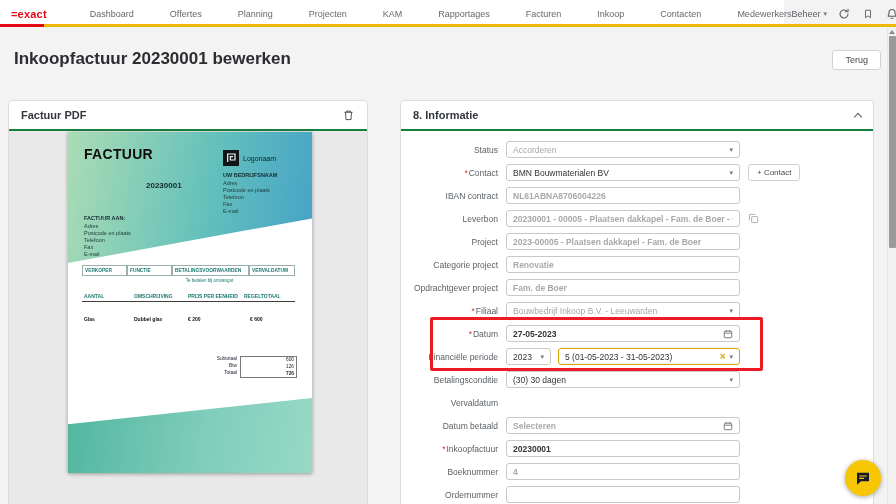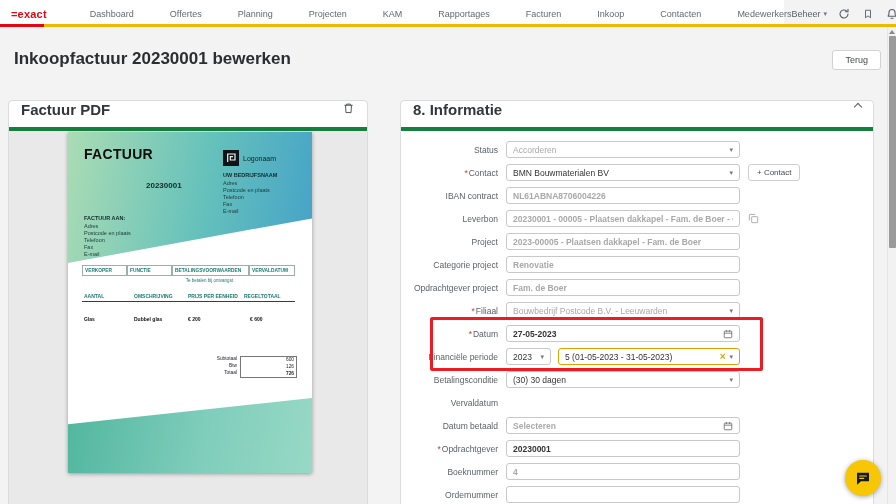--- a/index.html
+++ b/index.html
@@ -25,21 +25,21 @@
   .grid-icon i { background:#555; border-radius:50%; }
 
   
   .page-title { position:absolute; left:14px; top:49px; font-size:17px; font-weight:bold; color:#2b2d30; }
   .back-btn { position:absolute; right:15px; top:50px; background:#fff; border:1px solid #d2d2d2; border-radius:3px; font-size:9px; color:#47494c; padding:4px 12px; cursor:pointer; font-family:inherit; }
 
   
   .card { position:absolute; background:#fff; border:1px solid #dcdcdc; border-radius:4px; overflow:hidden; }
   .card-pdf { left:8px; top:100px; width:360px; height:412px; }
   .card-form { left:400px; top:100px; width:474px; height:412px; }
-  .card-head { height:30px; display:flex; padding:0 12px; font-size:15px; font-weight:bold; color:#33373b; border-bottom:4px solid #15803d; }
+  .card-head { height:30px; display:flex; align-items:center; padding:0 12px; font-size:11px; font-weight:bold; color:#33373b; border-bottom:2px solid #15803d; }
   .card-head .spacer { flex:1; }
   .chev-up { width:6px; height:6px; border-left:1.5px solid #5a5a5a; border-top:1.5px solid #5a5a5a; transform:rotate(45deg); margin-top:3px; cursor:pointer; }
 
   
   .pdf-body { position:absolute; top:30px; left:0; right:0; bottom:0; background:#e9e9e9; }
   .sheet { position:absolute; left:59px; top:1px; width:244px; height:341px; background:#fff; box-shadow:0 1px 4px rgba(0,0,0,.35); overflow:hidden; }
   .band-top { position:absolute; top:0; left:0; width:100%; height:135px; background:linear-gradient(100deg,#abdcb4 0%,#65c1bb 55%,#45a2c8 100%); clip-path:polygon(0 0,100% 0,100% 64%,0 97%); }
   .band-bottom { position:absolute; bottom:0; left:0; width:100%; height:75px; background:linear-gradient(100deg,#51b69e 0%,#7fcdbb 55%,#97d9c5 100%); clip-path:polygon(0 35%,100% 0,100% 100%,0 100%); }
   .sheet .abs { position:absolute; }
   .inv-title { left:16px; top:14px; font-size:14px; font-weight:bold; color:#0d0d0d; letter-spacing:.3px; }
@@ -297,21 +297,21 @@
     <div class="frow">
       <div class="flabel">Opdrachtgever project</div>
       <div class="ctl gray-text">
         <input value="Fam. de Boer" style="">
       </div>
     </div>
 
     <div class="frow">
       <div class="flabel"><span class="req">*</span><span>Filiaal</span></div>
       <div class="ctl gray-text">
-        <span class="val">Bouwbedrijf Postcode B.V. - Leeuwarden</span>
+        <span class="val">Bouwbedrijf Inkoop B.V. - Leeuwarden</span>
         <span class="caret">▾</span>
       </div>
     </div>
 
     <div class="frow">
       <div class="flabel"><span class="req">*</span><span>Datum</span></div>
       <div class="ctl">
         <input value="27-05-2023" style="">
         <span class="side-icon" style="margin-left:4px">
           <svg width="10" height="10" viewBox="0 0 24 24" fill="none" stroke="#6b6b6b" stroke-width="2">
@@ -356,21 +356,21 @@
           <svg width="10" height="10" viewBox="0 0 24 24" fill="none" stroke="#6b6b6b" stroke-width="2">
               <rect x="3" y="5" width="18" height="16" rx="2"></rect>
               <path d="M3 10h18"></path>
               <path d="M8 2.5V7M16 2.5V7"></path>
             </svg>
         </span>
       </div>
     </div>
 
     <div class="frow">
-      <div class="flabel"><span class="req">*</span><span>Opdrachtgever</span></div>
+      <div class="flabel"><span class="req">*</span><span>Inkoopfactuur</span></div>
       <div class="ctl">
         <input value="20230001" style="">
       </div>
     </div>
 
     <div class="frow">
       <div class="flabel">Boeknummer</div>
       <div class="ctl gray-text">
         <input value="4" style="">
       </div>

